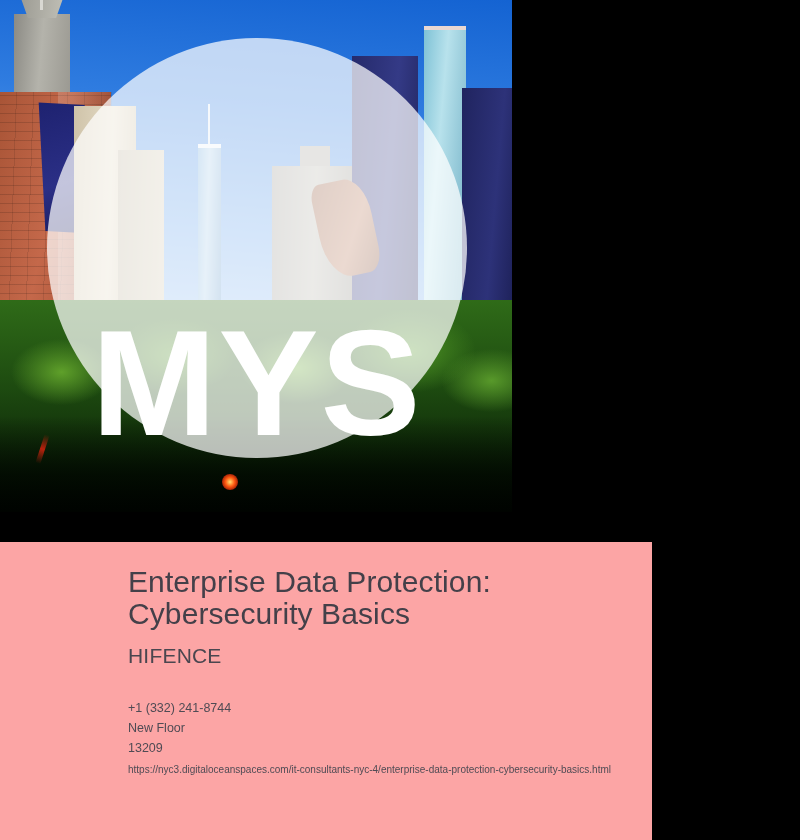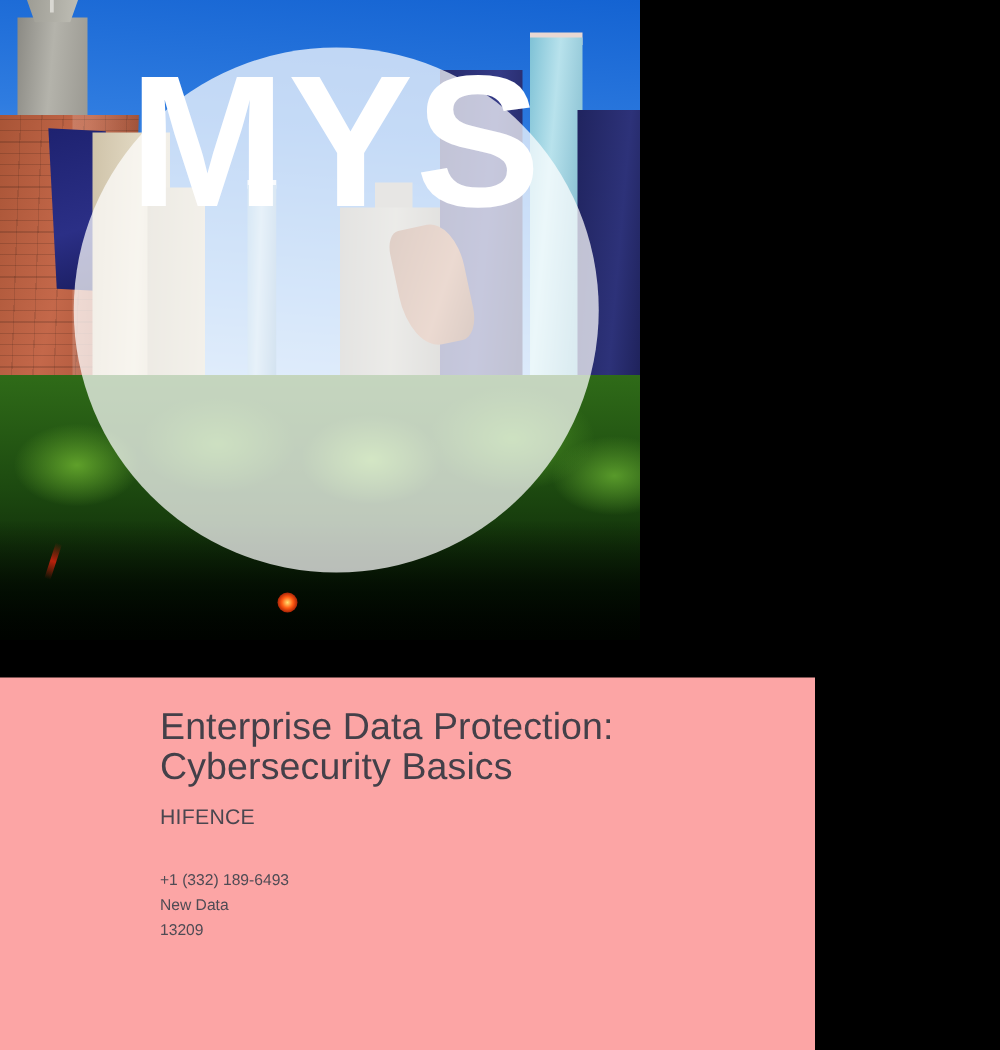--- a/index.html
+++ b/index.html
@@ -199,26 +199,26 @@
     position: absolute;
     left: 40px; bottom: 48px;
     width: 5px; height: 30px;
     background: linear-gradient(180deg, rgba(190,24,10,0), #b8210c, rgba(190,24,10,0));
     transform: rotate(18deg);
   }
 
   
   .logo-circle {
     position: absolute;
-    left: 59px; top: 38px;
+    left: 47px; top: 38px;
     width: 420px; height: 420px;
     border-radius: 50%;
     background: rgba(255,255,255,.72);
     display: flex;
-    align-items: flex-start;
+    align-items: flex-end;
     justify-content: center;
   }
   .logo-text {
     font-family: "Liberation Sans", sans-serif;
     font-weight: 700;
     font-size: 150px;
     line-height: 1;
     letter-spacing: 2px;
     color: #ffffff;
     user-select: none;
@@ -239,21 +239,21 @@
   .title {
     font-size: 30px;
     line-height: 1.07;
     font-weight: 400;
     color: #444049;
     margin: 0;
     max-width: 520px;
     letter-spacing: .1px;
   }
   .subtitle {
-    font-size: 17px;
+    font-size: 21px;
     color: #4a464f;
     margin: 14px 0 12px 0;
     font-weight: 400;
     letter-spacing: .2px;
   }
   .contact {
     margin-top: 30px;
   }
   .contact-line {
     font-size: 12.5px;
@@ -310,19 +310,20 @@
 </div>
 
 <div class="panel">
   <div class="panel-inner">
 
     <h1 class="title">Enterprise Data Protection: Cybersecurity Basics</h1>
 
     <div class="subtitle">HIFENCE</div>
 
     <div class="contact">
-      <div class="contact-line">+1 (332) 189-6493</div>
-      <div class="contact-line">New Data</div>
+      <div class="contact-line">+1 (332) 241-8744</div>
+      <div class="contact-line">New Floor</div>
       <div class="contact-line">13209</div>
+      <div class="url">https://nyc3.digitaloceanspaces.com/it-consultants-nyc-4/enterprise-data-protection-cybersecurity-basics.html</div>
     </div>
 
   </div>
 </div>
 
 </body></html>

